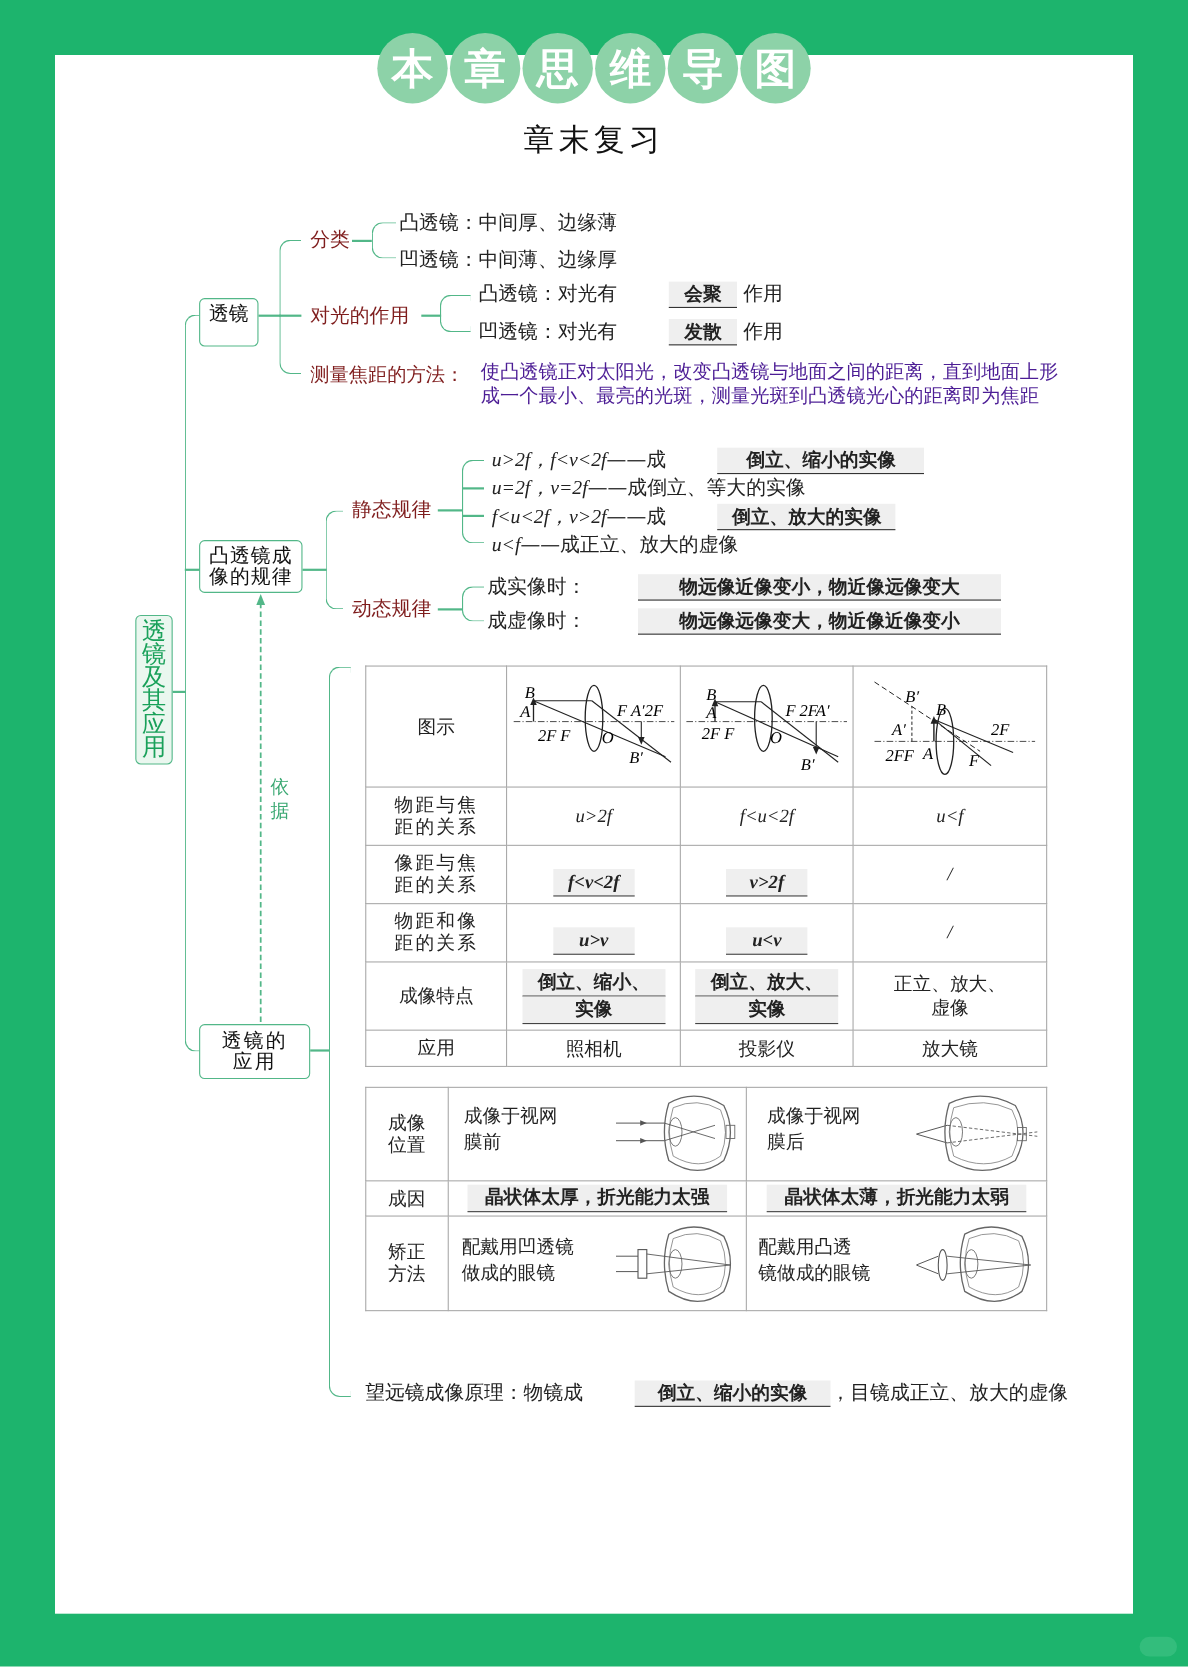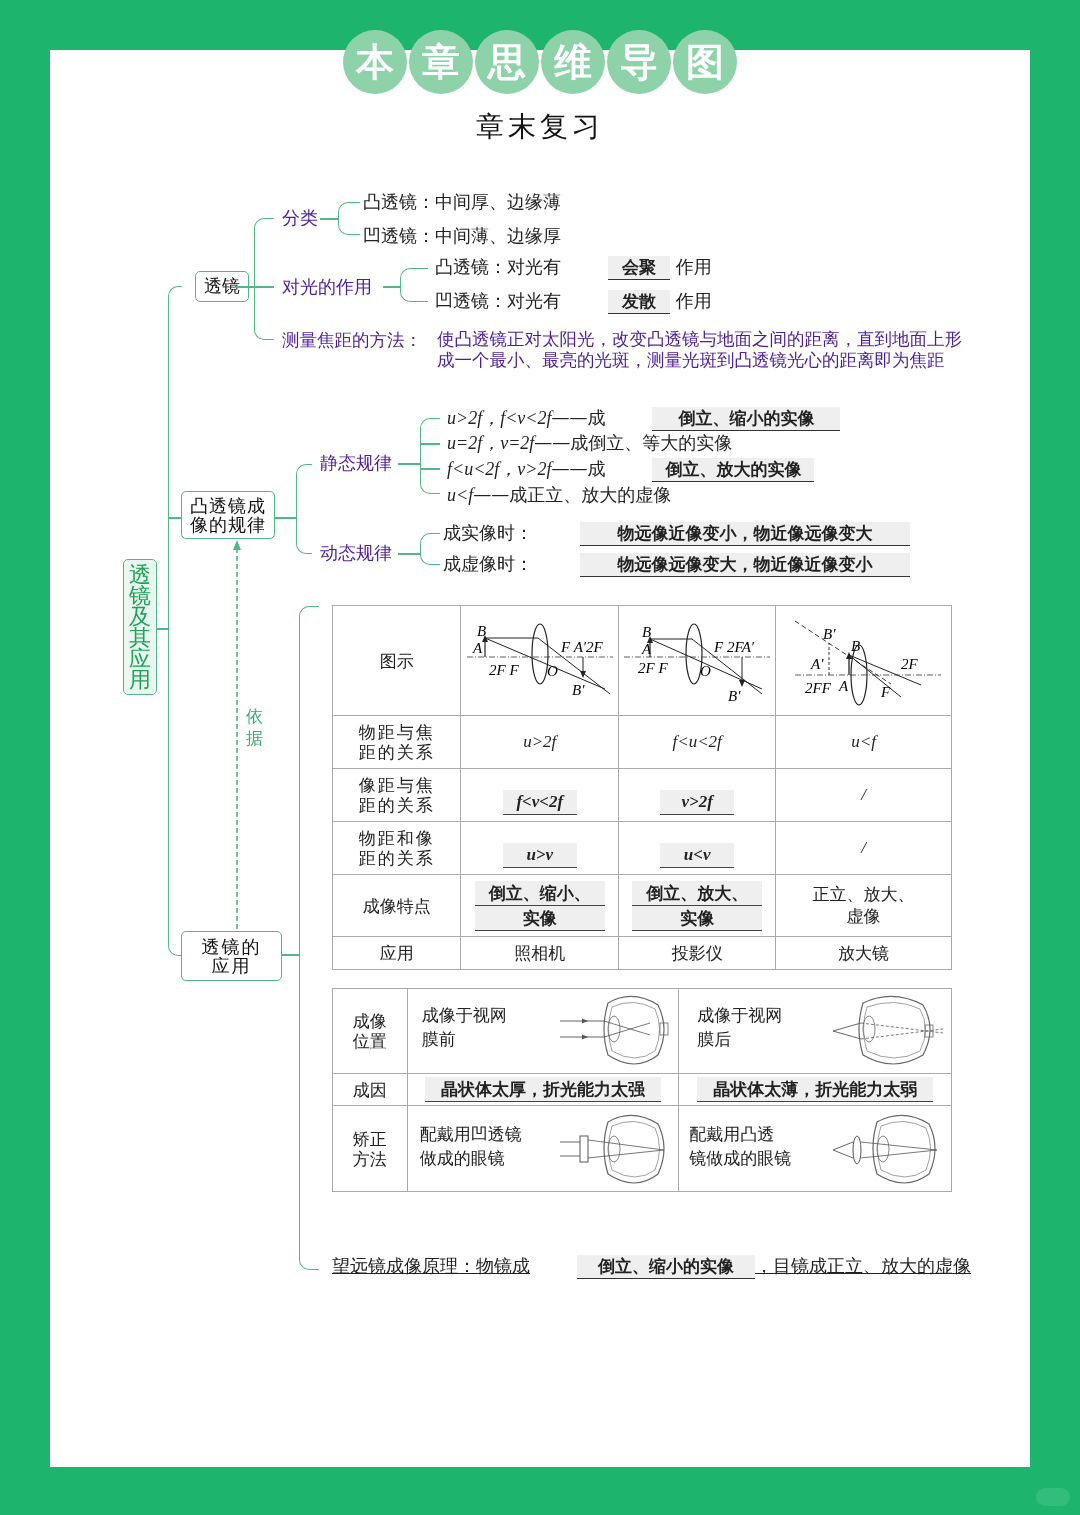--- a/index.html
+++ b/index.html
@@ -47,21 +47,21 @@
     background: #fff; text-align: center; font-size: 18px; line-height: 19px;
     color: #111; font-weight: 500;
   }
   .root-node {
     position: absolute; border: 1.6px solid #52b788; border-radius: 5px;
     background: #eaf7ef; color: #1aa15a; font-size: 22px; line-height: 21px;
     width: 34px; text-align: center; padding: 4px 0;
   }
 
   .txt { position: absolute; font-size: 18px; color: #222; white-space: nowrap; font-family: "DejaVu Serif", serif; }
-  .lbl { position: absolute; font-size: 18px; color: #4c1d95; white-space: nowrap; font-family: Liberation Sans, sans-serif; }
+  .lbl { position: absolute; font-size: 18px; color: #7f1d1d; white-space: nowrap; font-family: Liberation Sans, sans-serif; }
   .math { font-family: "Liberation Serif", serif; font-style: italic; }
   .blank {
     display: inline-block; background: #efefef; border-bottom: 1.5px solid #333;
     font-weight: bold; font-family: "DejaVu Sans", sans-serif; text-align: center;
     font-size: 17px; padding: 0 6px; margin-left: 47px;
   }
   .para {
     position: absolute; font-size: 17.5px; line-height: 21px; color: #4c1d95;
     font-family: "DejaVu Serif", serif;
   }
@@ -109,21 +109,21 @@
 <div class="subtitle">章末复习</div>
 
 <div class="root-node" style="left:123px; top:559px;">
   <span style="display:block; width:22px; margin:0 auto; word-break:break-all;">透镜及其应用</span>
 </div>
 <div class="line-g" style="left:157px; top:628px; width:12px; height:1.6px;"></div>
 
 <div class="bracket" style="left:168px; top:286px; width:14px; height:670px;"></div>
 <div class="line-g" style="left:168px; top:517px; width:14px; height:1.6px;"></div>
 
-<div class="node" style="left:195px; top:271px; width:54px; height:31px; line-height:28px;">
+<div class="node" style="left:181px; top:271px; width:54px; height:44px; line-height:28px;">
   <span>透镜</span>
 </div>
 <div class="line-g" style="left:235px; top:286px; width:20px; height:1.6px;"></div>
 <div class="bracket" style="left:254px; top:218px; width:20px; height:122px;"></div>
 <div class="line-g" style="left:254px; top:286px; width:20px; height:1.6px;"></div>
 
 <div class="lbl" style="left:282px; top:206px;">分类</div>
 <div class="line-g" style="left:320px; top:218px; width:18px; height:1.6px;"></div>
 <div class="bracket" style="left:338px; top:202px; width:22px; height:33px;"></div>
 <div class="txt" style="left:363px; top:190px;">凸透镜：中间厚、边缘薄</div>
@@ -381,17 +381,17 @@
         <path d="M48 12 Q41 34 48 56 Q73 70 93 56 Q102 34 93 14 Q71 2 48 12 Z" fill="none" stroke="#888" stroke-width="0.8"></path>
         <ellipse cx="50" cy="35" rx="6" ry="13" fill="none" stroke="#777" stroke-width="0.9"></ellipse>
         <line x1="28" y1="28" x2="104" y2="36" stroke="#555" stroke-width="0.8"></line>
         <line x1="28" y1="44" x2="104" y2="36" stroke="#555" stroke-width="0.8"></line>
       </svg>
     </td>
   </tr>
 </tbody>
   </table>
 
-<div class="txt" style="left:332px; top:1254px;text-decoration:underline;">
+<div class="txt" style="left:332px; top:1254px;">
   <span>望远镜成像原理：物镜成</span><span class="blank" style="width:178px;">倒立、缩小的实像</span><span>，目镜成正立、放大的虚像</span>
 </div>
 
 <div class="watermark"></div>
 
 </body></html>

